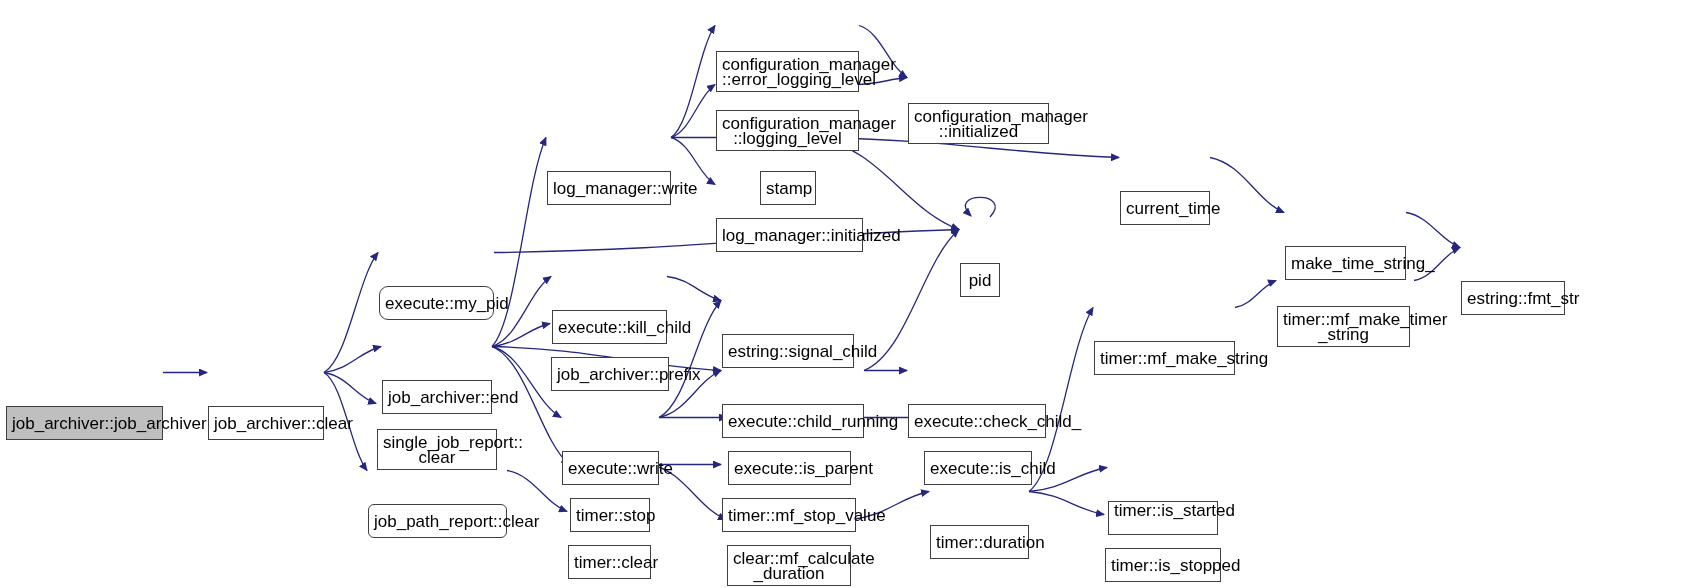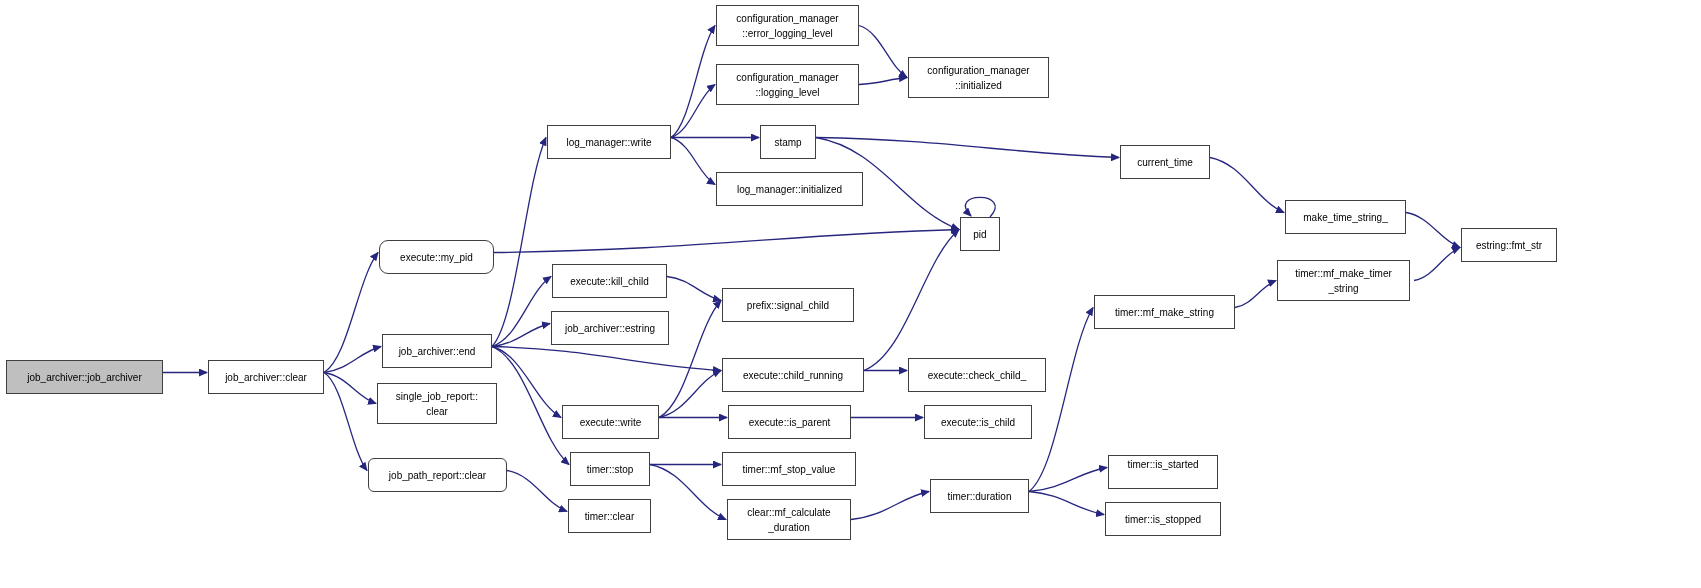--- a/index.html
+++ b/index.html
@@ -22,29 +22,30 @@
     width: 1701px;
     height: 588px;
     pointer-events: none;
   }
   .node {
     position: absolute;
     box-sizing: border-box;
     border: 1px solid #3f3f3f;
     background: #ffffff;
     color: #000000;
-    font-size: 10px;
+    font-size: 17px;
     line-height: 15px;
     display: flex;
     align-items: center;
     justify-content: center;
     text-align: center;
     white-space: pre-line;
     padding: 16px 5px;
     z-index: 5;
+    margin-top: 46px;
   }
   .node.root {
     background: #bfbfbf;
     border-color: #404040;
   }
   .node .nlabel {
     display: block;
     width: 100%;
   }
 </style>
@@ -103,44 +104,44 @@
   <div id="nodes-layer">
       <div class="node root" style="left: 6px; top: 360px; width: 157px; height: 25px;"><span class="nlabel">job_archiver::job_archiver</span></div>
       <div class="node" style="left: 208px; top: 360px; width: 116px; height: 25px;"><span class="nlabel">job_archiver::clear</span></div>
       <div class="node" style="left: 379px; top: 240px; width: 115px; height: 25px; border-radius: 9px;"><span class="nlabel">execute::my_pid</span></div>
       <div class="node" style="left: 382px; top: 334px; width: 110px; height: 25px;"><span class="nlabel">job_archiver::end</span></div>
       <div class="node" style="left: 377px; top: 383px; width: 120px; height: 41px;"><span class="nlabel">single_job_report::
 clear</span></div>
       <div class="node" style="left: 368px; top: 458px; width: 139px; height: 25px; border-radius: 6px;"><span class="nlabel">job_path_report::clear</span></div>
       <div class="node" style="left: 547px; top: 125px; width: 124px; height: 25px;"><span class="nlabel">log_manager::write</span></div>
       <div class="node" style="left: 552px; top: 264px; width: 115px; height: 25px;"><span class="nlabel">execute::kill_child</span></div>
-      <div class="node" style="left: 551px; top: 311px; width: 118px; height: 25px;"><span class="nlabel">job_archiver::estring</span></div>
+      <div class="node" style="left: 551px; top: 311px; width: 118px; height: 25px;"><span class="nlabel">job_archiver::prefix</span></div>
       <div class="node" style="left: 562px; top: 405px; width: 97px; height: 25px;"><span class="nlabel">execute::write</span></div>
       <div class="node" style="left: 570px; top: 452px; width: 80px; height: 25px;"><span class="nlabel">timer::stop</span></div>
       <div class="node" style="left: 568px; top: 499px; width: 83px; height: 25px;"><span class="nlabel">timer::clear</span></div>
       <div class="node" style="left: 716px; top: 5px; width: 143px; height: 41px;"><span class="nlabel">configuration_manager
 ::error_logging_level</span></div>
       <div class="node" style="left: 716px; top: 64px; width: 143px; height: 41px;"><span class="nlabel">configuration_manager
 ::logging_level</span></div>
       <div class="node" style="left: 760px; top: 125px; width: 56px; height: 25px;"><span class="nlabel">stamp</span></div>
       <div class="node" style="left: 716px; top: 172px; width: 147px; height: 25px;"><span class="nlabel">log_manager::initialized</span></div>
-      <div class="node" style="left: 722px; top: 288px; width: 132px; height: 25px;"><span class="nlabel">prefix::signal_child</span></div>
+      <div class="node" style="left: 722px; top: 288px; width: 132px; height: 25px;"><span class="nlabel">estring::signal_child</span></div>
       <div class="node" style="left: 722px; top: 358px; width: 142px; height: 25px;"><span class="nlabel">execute::child_running</span></div>
       <div class="node" style="left: 728px; top: 405px; width: 123px; height: 25px;"><span class="nlabel">execute::is_parent</span></div>
       <div class="node" style="left: 722px; top: 452px; width: 134px; height: 25px;"><span class="nlabel">timer::mf_stop_value</span></div>
       <div class="node" style="left: 727px; top: 499px; width: 124px; height: 41px;"><span class="nlabel">clear::mf_calculate
 _duration</span></div>
       <div class="node" style="left: 908px; top: 57px; width: 141px; height: 41px;"><span class="nlabel">configuration_manager
 ::initialized</span></div>
       <div class="node" style="left: 960px; top: 217px; width: 40px; height: 25px;"><span class="nlabel">pid</span></div>
       <div class="node" style="left: 908px; top: 358px; width: 138px; height: 25px;"><span class="nlabel">execute::check_child_</span></div>
       <div class="node" style="left: 924px; top: 405px; width: 108px; height: 25px;"><span class="nlabel">execute::is_child</span></div>
       <div class="node" style="left: 930px; top: 479px; width: 99px; height: 25px;"><span class="nlabel">timer::duration</span></div>
       <div class="node" style="left: 1120px; top: 145px; width: 90px; height: 25px;"><span class="nlabel">current_time</span></div>
       <div class="node" style="left: 1094px; top: 295px; width: 141px; height: 25px;"><span class="nlabel">timer::mf_make_string</span></div>
       <div class="node" style="left: 1108px; top: 455px; width: 110px; height: 25px; align-items: flex-end;"><span class="nlabel">timer::is_started</span></div>
       <div class="node" style="left: 1105px; top: 502px; width: 116px; height: 25px;"><span class="nlabel">timer::is_stopped</span></div>
       <div class="node" style="left: 1285px; top: 200px; width: 121px; height: 25px;"><span class="nlabel">make_time_string_</span></div>
       <div class="node" style="left: 1277px; top: 260px; width: 133px; height: 41px;"><span class="nlabel">timer::mf_make_timer
 _string</span></div>
-      <div class="node" style="left: 1461px; top: 228px; width: 96px; height: 25px;"><span class="nlabel">estring::fmt_str</span></div>
+      <div class="node" style="left: 1461px; top: 235px; width: 104px; height: 25px;"><span class="nlabel">estring::fmt_str</span></div>
     </div>
 </div>
 
 </body></html>

